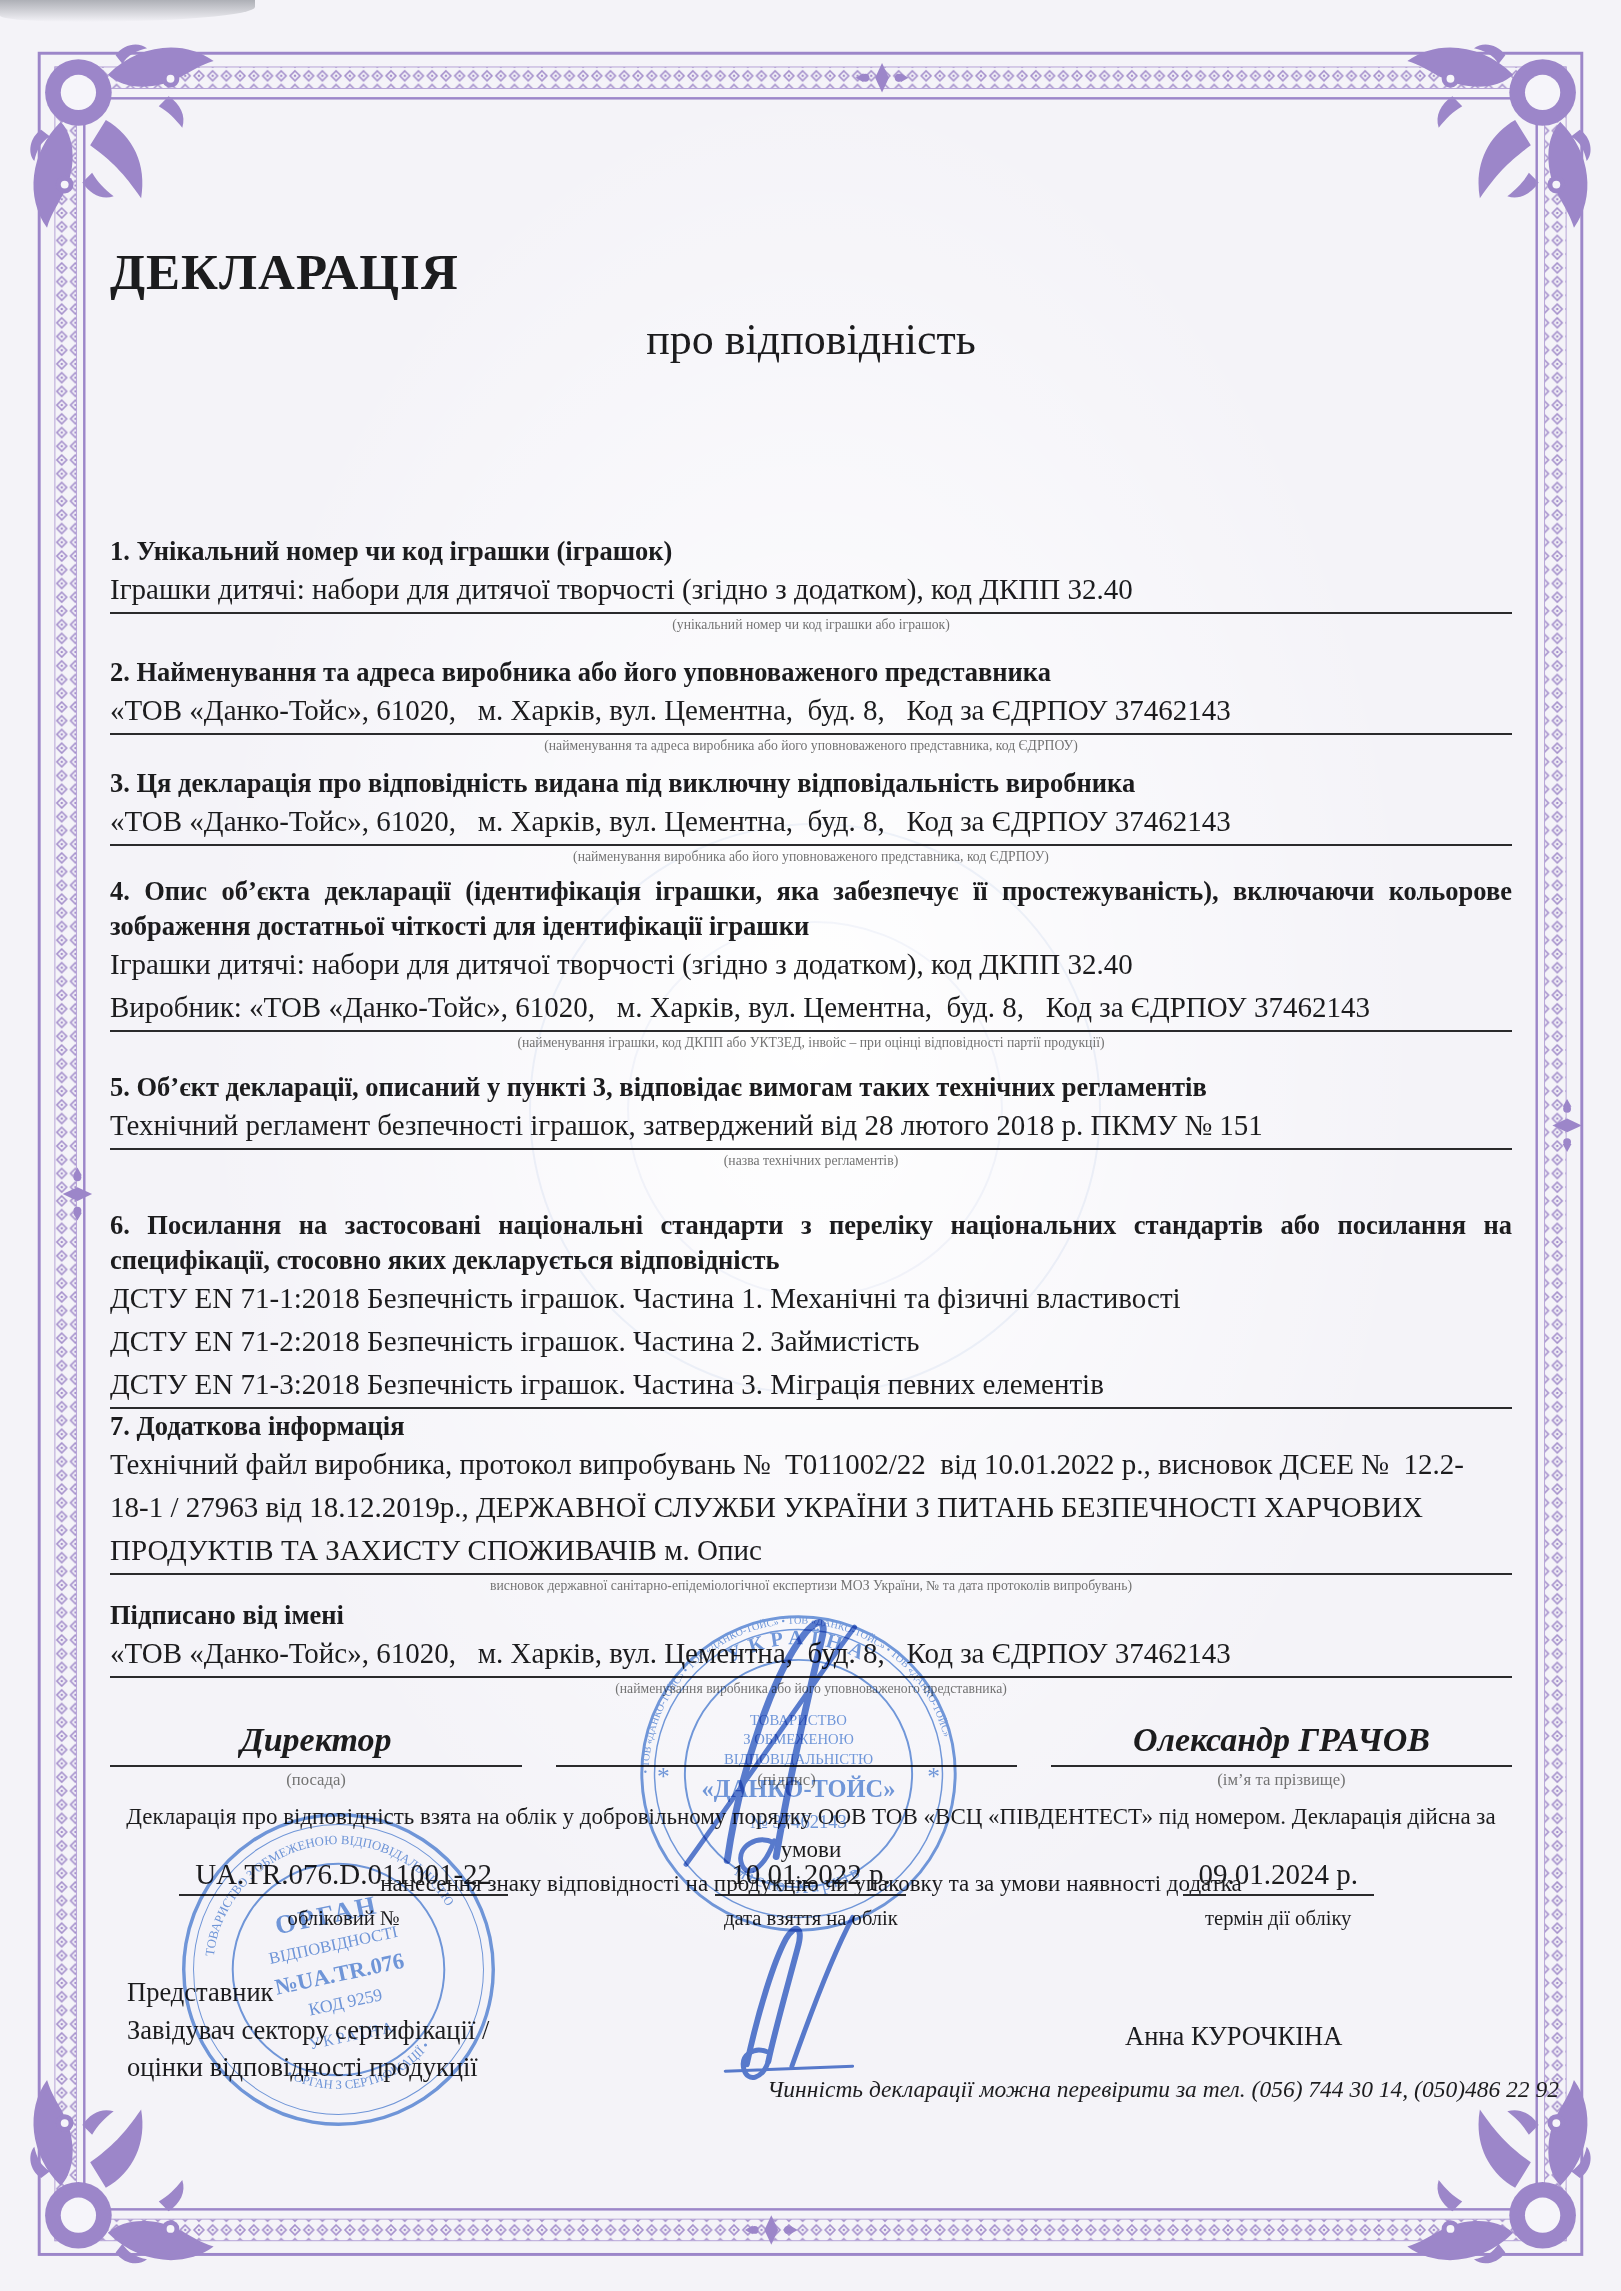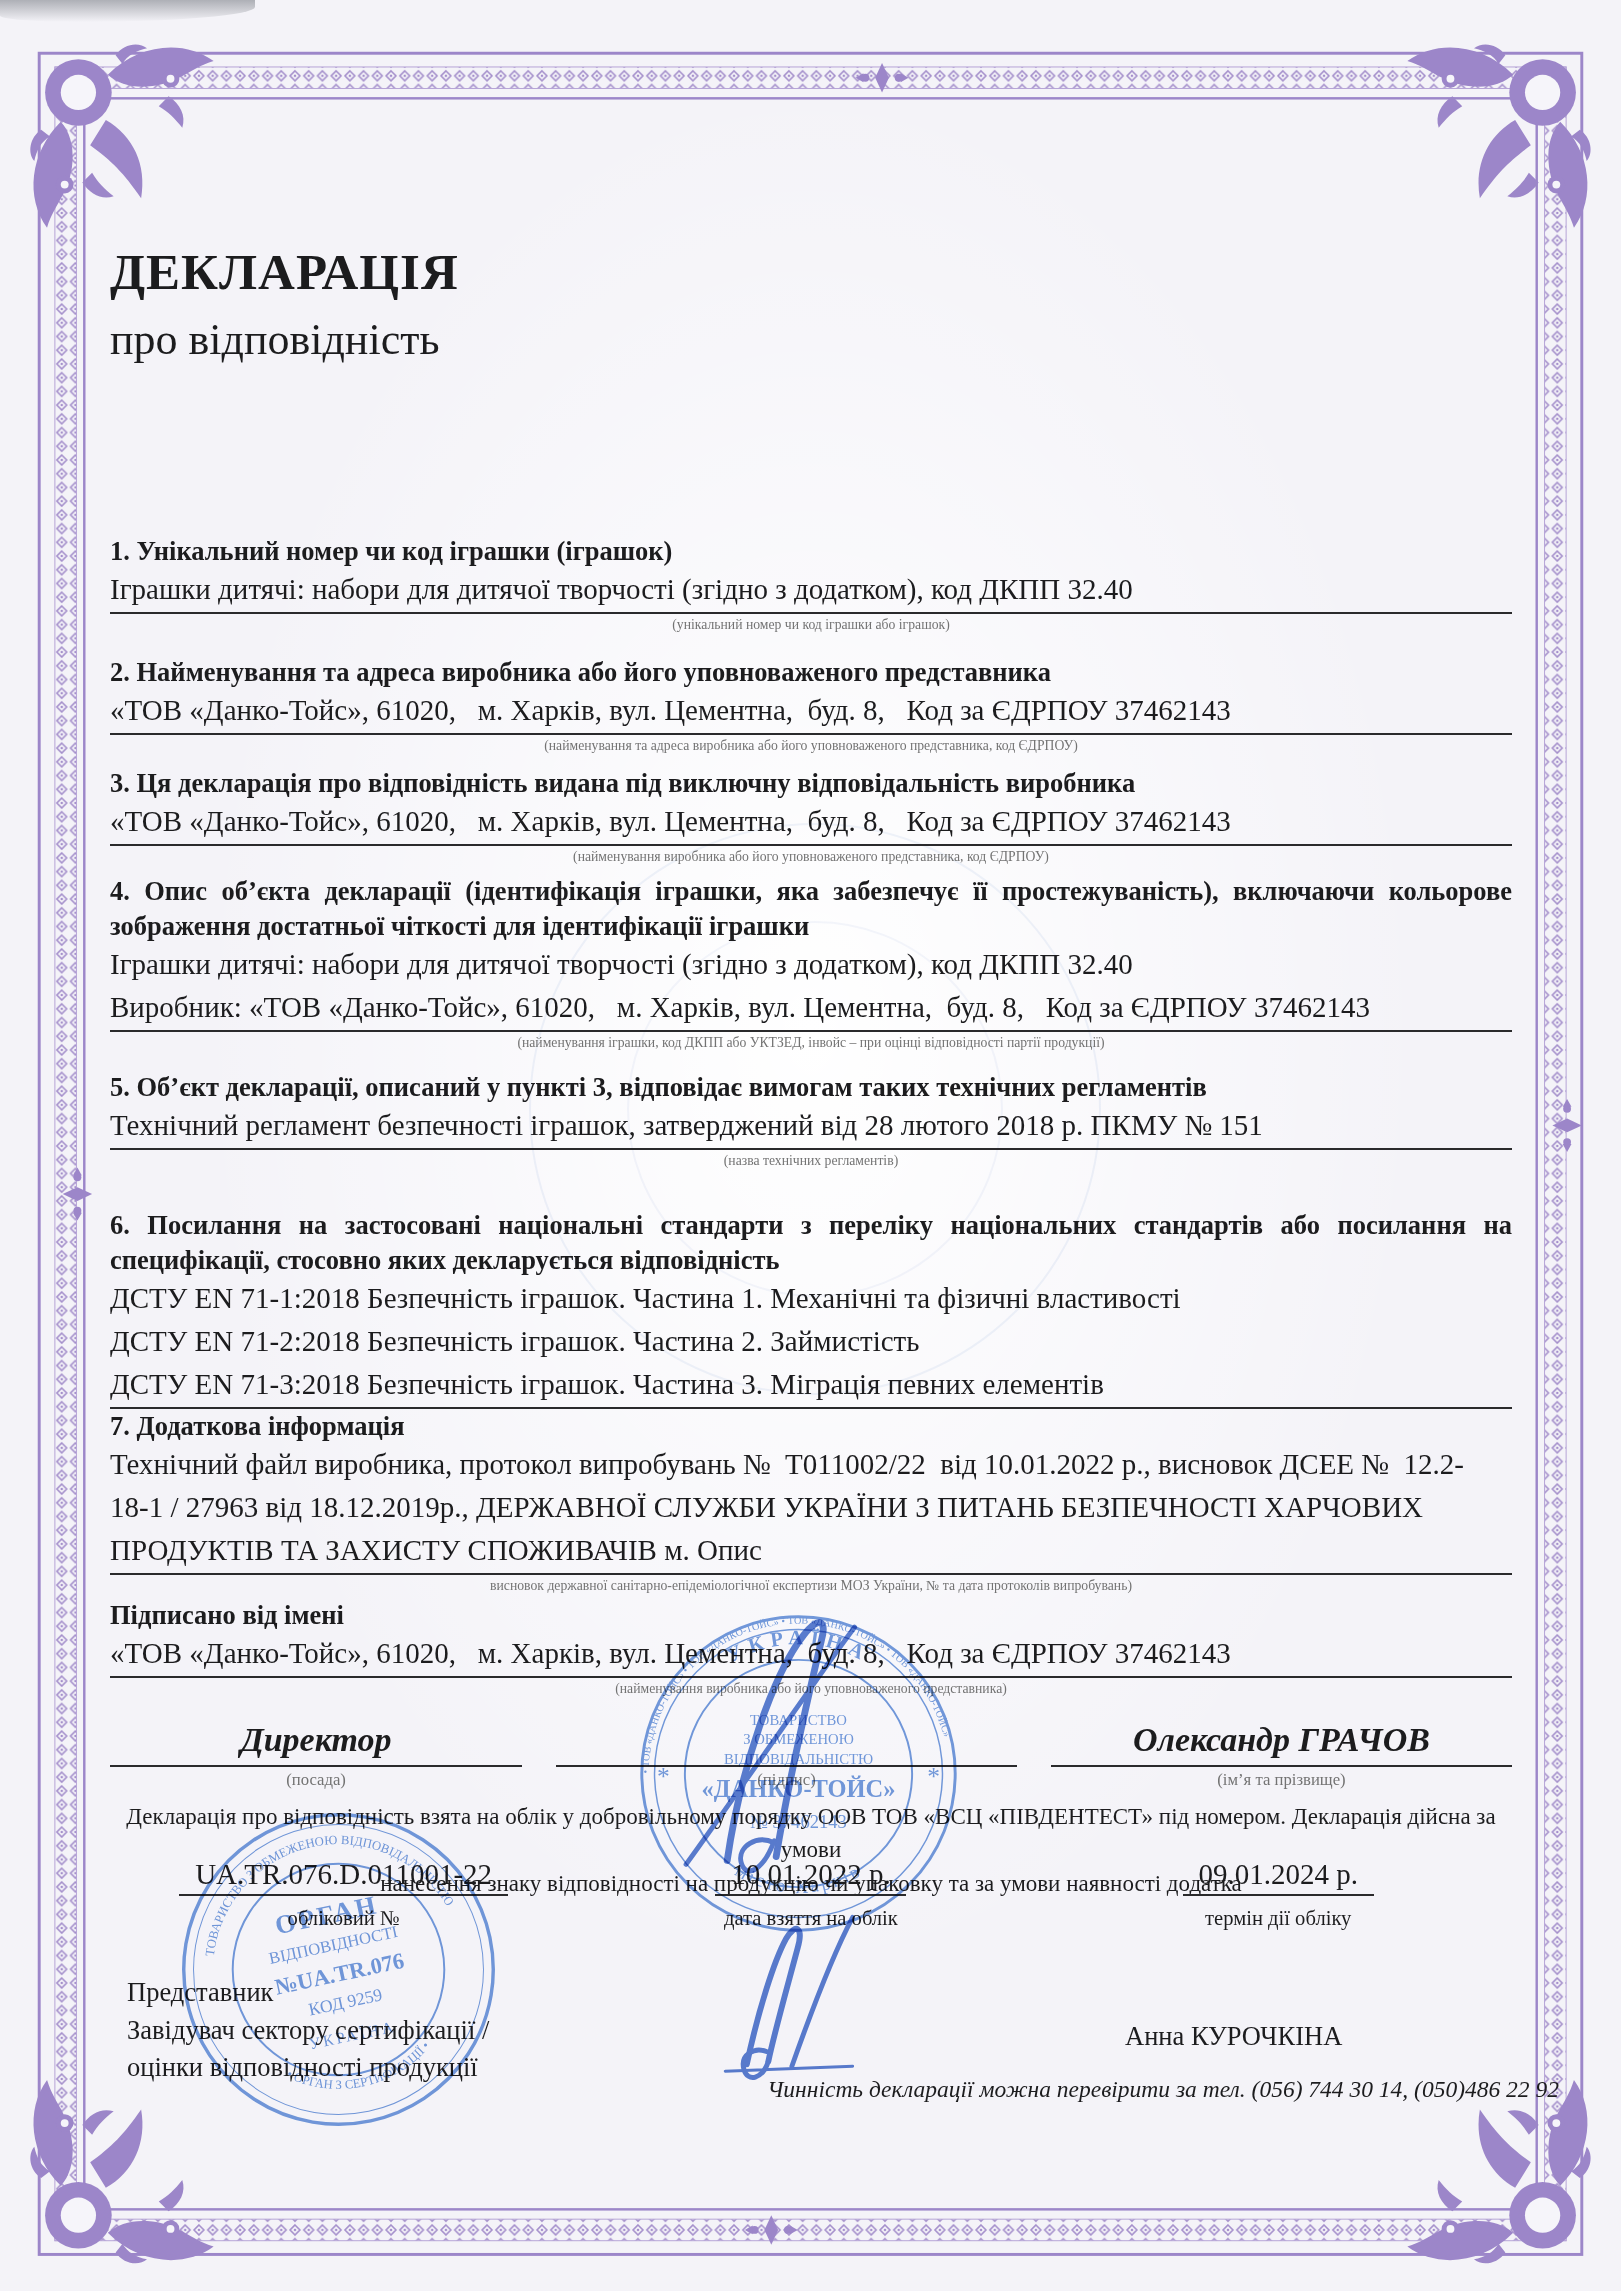--- a/index.html
+++ b/index.html
@@ -12,21 +12,21 @@
   .scan-smudge{position:absolute;top:0;left:0;width:255px;height:21.6px;
     background:linear-gradient(180deg,rgba(150,153,160,.75),rgba(150,153,160,0));
     border-radius:0 0 70% 30%;}
   .frame-svg{position:absolute;inset:0;}
   .ghost{position:absolute;border:2.9px solid rgba(110,145,205,.10);border-radius:50%;}
   .ghost.g1{left:529px;top:823px;width:568px;height:568px;}
   .ghost.g2{left:627px;top:921px;width:372px;height:372px;border-color:rgba(110,145,205,.08);}
 
   .title1{position:absolute;left:110px;width:1402px;text-align:left;
     font-weight:bold;font-size:51px;letter-spacing:1px;}
-  .title2{position:absolute;left:110px;width:1402px;text-align:left;font-size:44px;}
+  .title2{position:absolute;left:110px;width:1402px;text-align:center;font-size:44px;}
 
   .sec{position:absolute;left:110px;width:1402px;}
   .h{font-weight:bold;font-size:26.5px;line-height:1.32;text-align:justify;}
   .value{font-size:29px;line-height:1.22;padding:2.9px 0 4.9px;
     border-bottom:2.5px solid #2a2a2c;white-space:pre-wrap;}
   .value.noline{border-bottom:none;}
   .value.upright{font-style:normal;}
   .cap{font-size:13.7px;line-height:1.2;text-align:center;margin-top:2.9px;color:#737373;}
 
   .sign-row{position:absolute;top:1721px;left:110px;width:1402px;display:flex;

